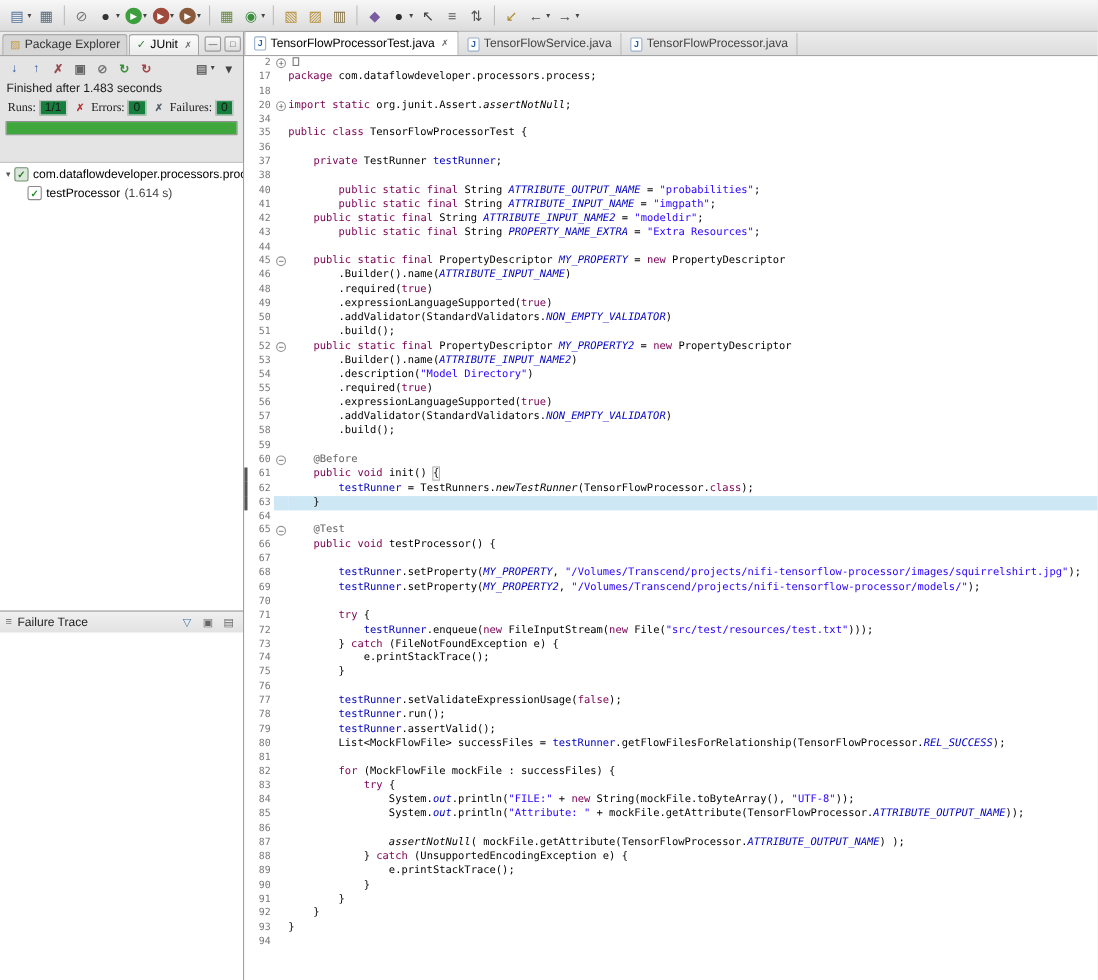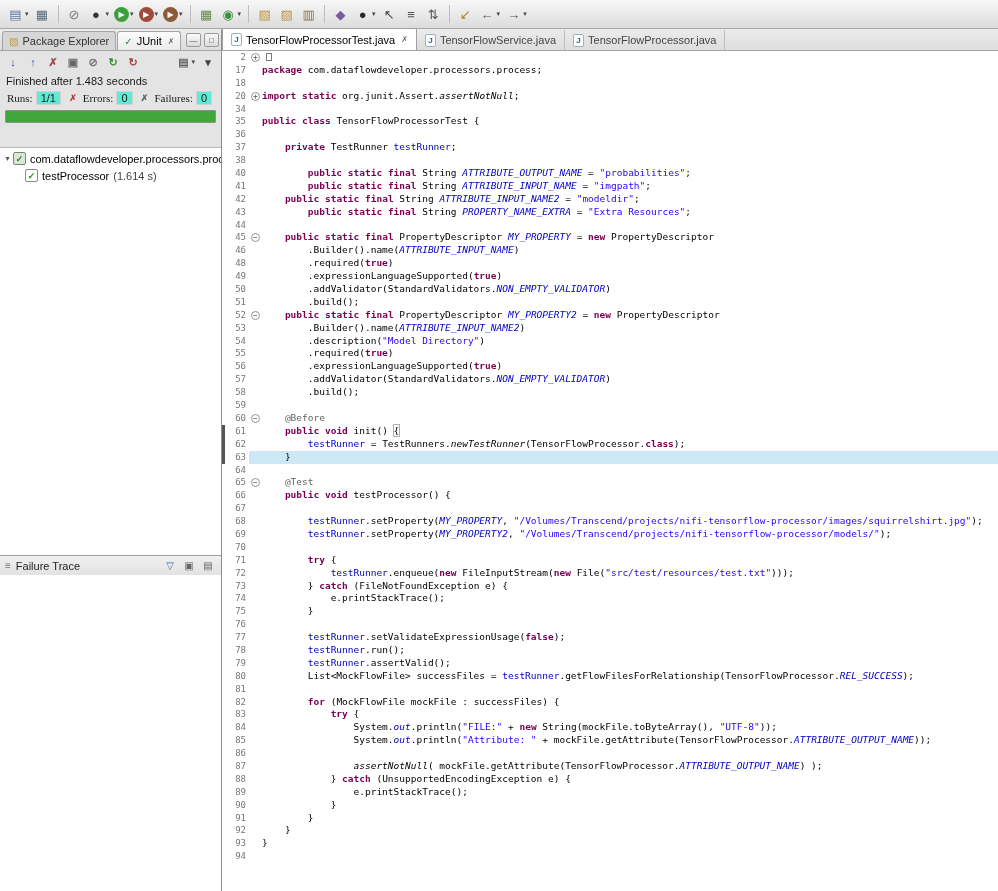--- a/index.html
+++ b/index.html
@@ -38,21 +38,21 @@
             font-size:8px; color:#444; display:inline-flex; align-items:center; justify-content:center; }
 
   #junit-toolbar { height:22px; display:flex; align-items:center; gap:2px; padding:0 4px; }
   .jbtn { display:inline-flex; align-items:center; height:18px; padding:0 2px; border-radius:2px; }
   .jbtn.right { margin-left:auto; }
   .jglyph { width:14px; height:14px; display:inline-flex; align-items:center; justify-content:center; font-size:11px; font-weight:bold; }
 
   .finished { font-size:11px; color:#1a1a1a; padding:2px 6px; height:16px; }
   .runs-line { display:flex; align-items:center; font-size:11px; color:#1a1a1a; padding:1px 5px; gap:3px; height:18px; }
   .rl { margin-left:2px;font-family:Liberation Serif, serif; }
-  .rv { background:#5eead4; border:1px solid #d2d2d2; padding:0 4px; margin-right:4px; }
+  .rv { background:#15803d; border:1px solid #d2d2d2; padding:0 4px; margin-right:4px; }
   .ric { font-size:9px; width:11px; text-align:center; font-weight:bold; }
   .ric.err { color:#b23b3b; }
   .ric.fail { color:#55616e; }
 
   .progress-wrap { margin:3px 5px 4px 5px; height:13px; border:1px solid #8f8f8f; background:#dcdcdc; border-radius:1px; }
   #progress-fill { height:100%; }
   .spacer { height:20px; }
 
   #tree { height:408px; background:#fff; border-top:1px solid #b9b9b9; overflow:hidden; font-size:11px; padding-top:2px; }
   .trow { display:flex; align-items:center; height:17px; white-space:nowrap; overflow:hidden; }
@@ -83,21 +83,21 @@
   #lines { flex:1; overflow:hidden; font-family:"DejaVu Sans Mono","Liberation Mono",monospace; font-size:9.5px; }
   .cl { display:flex; height:12.9px; line-height:12.9px; position:relative; }
   .cl.mark::before { content:""; position:absolute; left:0; top:0; bottom:0; width:3px; background:#555; }
   .ln { width:27px; min-width:27px; text-align:right; color:#787878; font-size:9px; padding-right:3px; }
   .fold { width:13px; min-width:13px; display:flex; align-items:center; justify-content:center; }
   .foldm { width:9px; height:9px; border:1px solid #949494; border-radius:50%; background:#fff; color:#555;
            font-size:8px; line-height:7px; display:flex; align-items:center; justify-content:center; }
   .code { flex:1; white-space:pre; color:#000; }
   .cl.hl .code, .cl.hl .fold { background:#cde7f4; }
 
-  .seg-k  { color:#7B0052; font-weight:bold;text-align:right; }
+  .seg-k  { color:#7B0052; font-weight:normal;text-align:right; }
   .seg-s  { color:#2A00FF; }
   .seg-c  { color:#3F7F5F; }
   .seg-f  { color:#0000C0; }
   .seg-sf { color:#0000C0; font-style:italic; }
   .seg-sm { font-style:italic;margin-top:17px; }
   .seg-a  { color:#646464; }
   .seg-d  { color:#000; }
   .seg-bm { outline:1px solid #b0b0b0; }
   .seg-cbox { display:inline-block; width:6px; height:8px; border:1px solid #7a7a7a; margin-left:4px; vertical-align:-1px; }
 </style>

